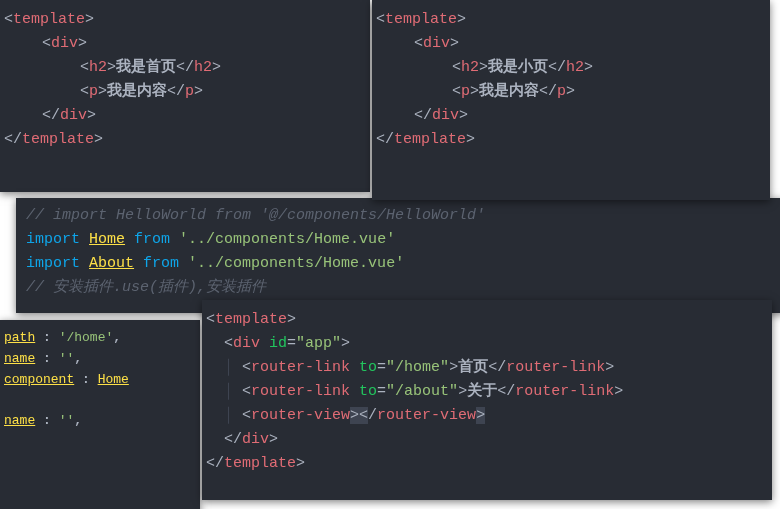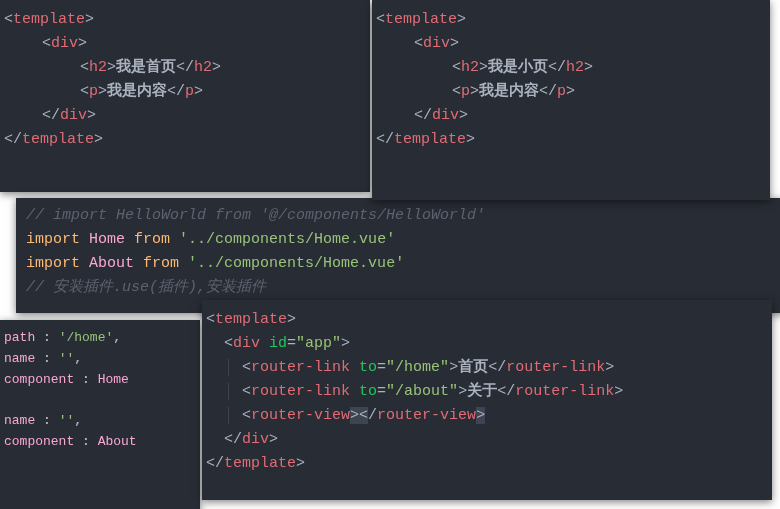--- a/index.html
+++ b/index.html
@@ -14,24 +14,24 @@
   }
   .panel {
     position: absolute;
     background: #282c34;
     padding: 8px 4px;
     line-height: 1.6;
     color: #abb2bf;
     box-shadow: 0 2px 8px rgba(0,0,0,0.5);
   }
   .tag { color: #e06c75; }
-  .ident { color: #f9a8d4; }
+  .ident { color: #fde047; text-decoration: underline; }
   .attr { color: #22c55e; }
   .str { color: #98c379; }
-  .kw { color: #fdba74; }
+  .kw { color: #0ea5e9; }
   .text { color: #abb2bf; font-weight: bold; }
   .punct { color: #abb2bf; }
   .comment { color: #5c6370; font-style: italic; }
   .guide { color: #3e4451; }
   .sel { background: #3e4451; }
   .indent { display: inline-block; }
   .i1 { width: 38px; }
   .i2 { width: 76px; }
   .line { white-space: pre; }
 
@@ -68,21 +68,20 @@
   <div class="line"><span class="kw">import</span> <span class="ident">About</span> <span class="kw">from</span> <span class="str">'../components/Home.vue'</span></div>
   <div class="line"><span class="comment">// 安装插件.use(插件),安装插件</span></div>
 </div>
 
 <div class="panel" id="panel-routes">
   <div class="line"><span class="ident">path</span><span class="text"> : </span><span class="str">'/home'</span><span class="text">,</span></div>
   <div class="line"><span class="ident">name</span><span class="text"> : </span><span class="str">''</span><span class="text">,</span></div>
   <div class="line"><span class="ident">component</span><span class="text"> : </span><span class="ident">Home</span></div>
   <div class="line">&nbsp;</div>
   <div class="line"><span class="ident">name</span><span class="text"> : </span><span class="str">''</span><span class="text">,</span></div>
-  <div class="line"><span class="ident">component</span><span class="text"> : </span><span class="ident">About</span></div>
 </div>
 
 <div class="panel" id="panel-app">
   <div class="line"><span class="punct">&lt;</span><span class="tag">template</span><span class="punct">&gt;</span></div>
   <div class="line">  <span class="punct">&lt;</span><span class="tag">div</span> <span class="attr">id</span><span class="punct">=</span><span class="str">"app"</span><span class="punct">&gt;</span></div>
   <div class="line"><span class="guide">  │ </span><span class="punct">&lt;</span><span class="tag">router-link</span> <span class="attr">to</span><span class="punct">=</span><span class="str">"/home"</span><span class="punct">&gt;</span><span class="text">首页</span><span class="punct">&lt;/</span><span class="tag">router-link</span><span class="punct">&gt;</span></div>
   <div class="line"><span class="guide">  │ </span><span class="punct">&lt;</span><span class="tag">router-link</span> <span class="attr">to</span><span class="punct">=</span><span class="str">"/about"</span><span class="punct">&gt;</span><span class="text">关于</span><span class="punct">&lt;/</span><span class="tag">router-link</span><span class="punct">&gt;</span></div>
   <div class="line"><span class="guide">  │ </span><span class="punct">&lt;</span><span class="tag">router-view</span><span class="sel"><span class="punct">&gt;&lt;</span></span><span class="punct">/</span><span class="tag">router-view</span><span class="sel"><span class="punct">&gt;</span></span></div>
   <div class="line">  <span class="punct">&lt;/</span><span class="tag">div</span><span class="punct">&gt;</span></div>
   <div class="line"><span class="punct">&lt;/</span><span class="tag">template</span><span class="punct">&gt;</span></div>

